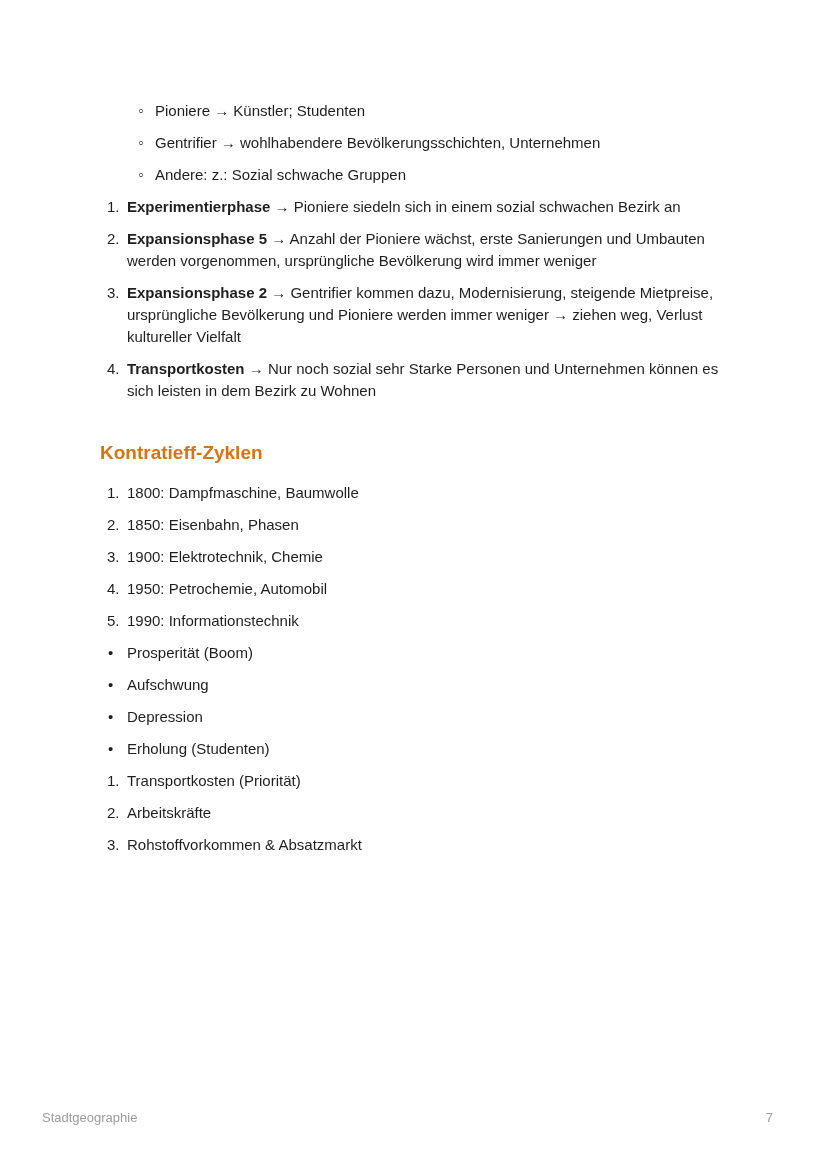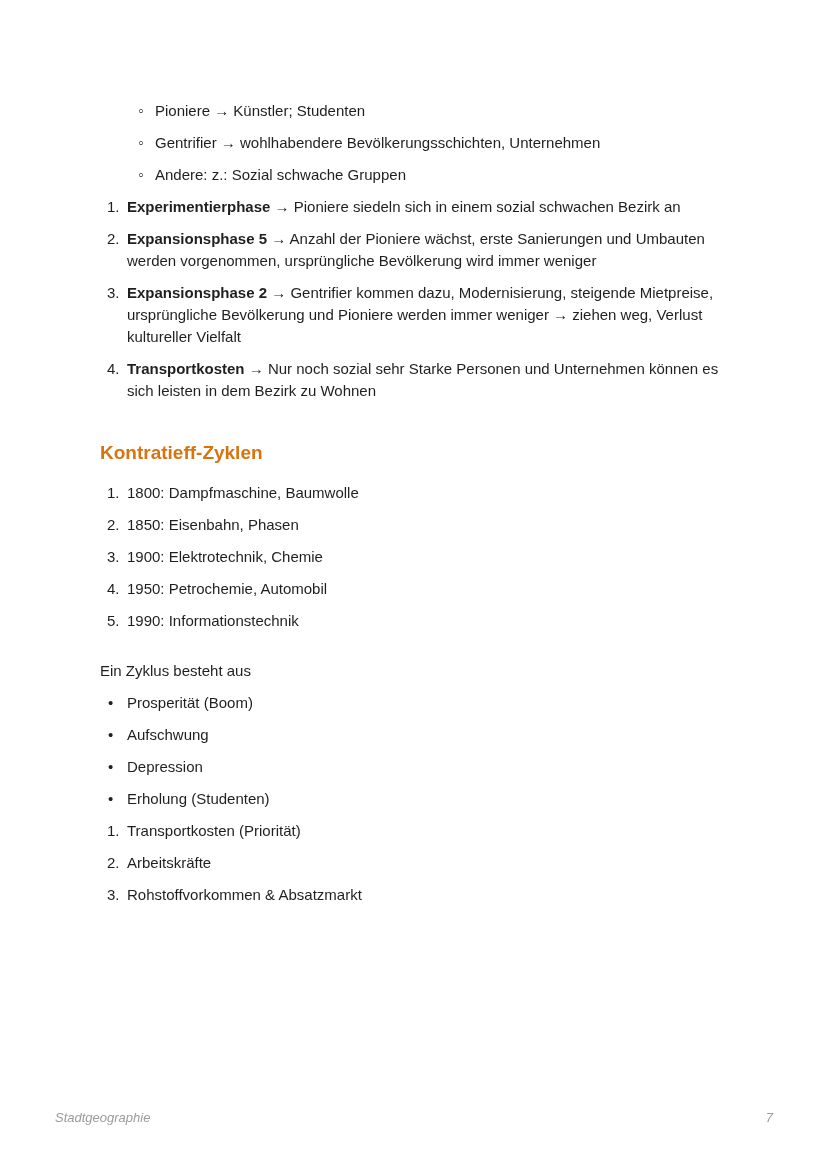--- a/index.html
+++ b/index.html
@@ -38,29 +38,28 @@
     color: var(--accent, #D9730D);
     font-size: 19px;
     line-height: 30px;
     font-weight: bold;
     margin: 36px 0 14px 0;
   }
   .para { font-size: 15px; line-height: 22px; margin: 28px 0 10px 0; }
   strong { font-weight: bold; }
   .footer {
     position: absolute;
-    left: 55px;
+    left: 42px;
     right: 55px;
     bottom: 45px;
     display: flex;
     justify-content: space-between;
     font-size: 13px;
     line-height: 16px;
     color: #9b9b9b;
-    font-style: italic;
   }
 </style>
 </head>
 <body>
 
 <div class="page">
   <div class="content">
 
     <ul>
       <li class="li sub-item">
@@ -131,21 +130,20 @@
       <li class="li num-item">
         <span class="marker">4.</span>
         <span class="li-text">1950: Petrochemie, Automobil</span>
       </li>
       <li class="li num-item">
         <span class="marker">5.</span>
         <span class="li-text">1990: Informationstechnik</span>
       </li>
     </ol>
 
-    <p class="para">Ein Zyklus besteht aus</p>
 
     <ul>
       <li class="li bullet-item">
         <span class="marker">•</span>
         <span class="li-text">Prosperität (Boom)</span>
       </li>
       <li class="li bullet-item">
         <span class="marker">•</span>
         <span class="li-text">Aufschwung</span>
       </li>

